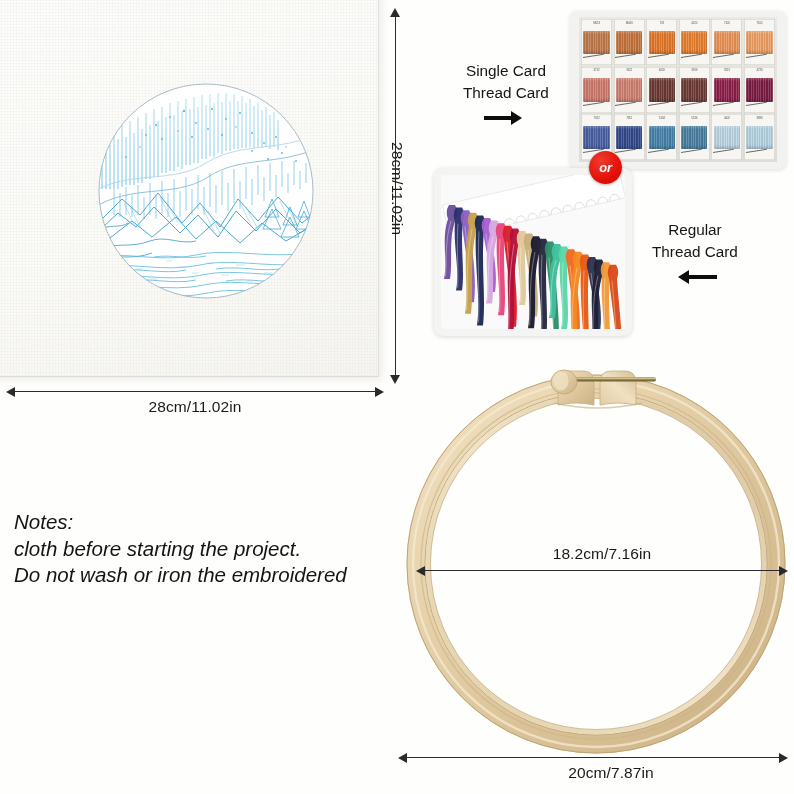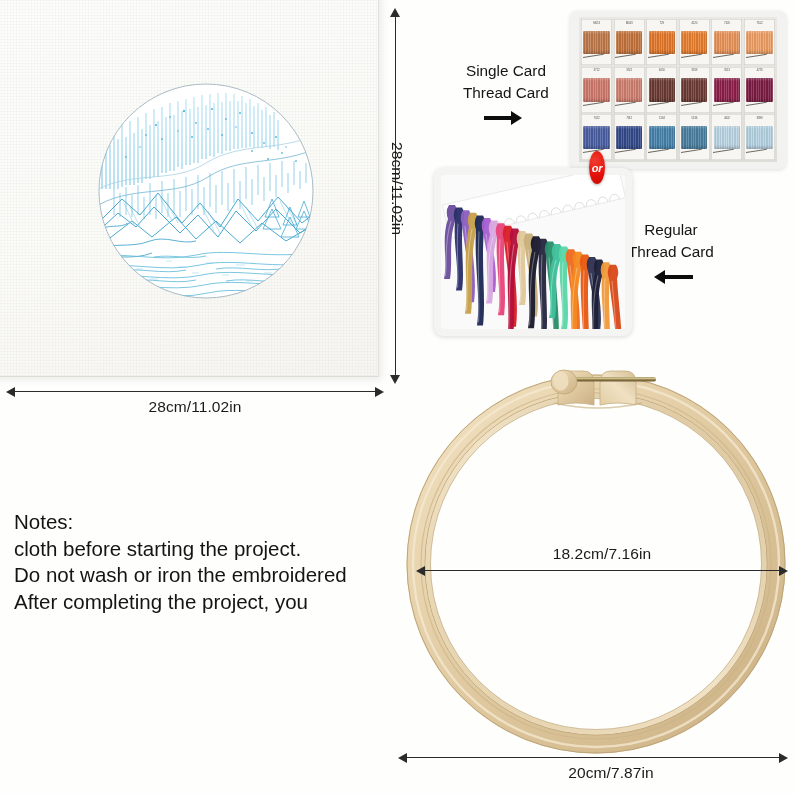--- a/index.html
+++ b/index.html
@@ -131,21 +131,21 @@
   
   .callout {
     position: absolute;
     text-align: center;
     font-size: 15.3px;
     line-height: 1.42;
     color: #151515;
     white-space: nowrap;
   }
   #callout-single { left: 463px; top: 60px; }
-  #callout-regular { left: 628px; top: 219px; }
+  #callout-regular { left: 652px; top: 219px; }
 
   .arrow-glyph {
     display: block;
     margin-top: 7px;
     font-size: 0;
     height: 14px;
     position: relative;
   }
   .arrow-glyph .shaft {
     position: absolute;
@@ -227,26 +227,26 @@
     transform: rotate(-9deg);
     transform-origin: left center;
     opacity: 0.8;
   }
 
   
   #or-badge {
     position: absolute;
     left: 589px;
     top: 151px;
-    width: 16px;
+    width: 33px;
     height: 33px;
     border-radius: 50%;
     background: radial-gradient(circle at 36% 30%, #f03b2e 0%, #e4110a 58%, #c40d06 100%);
     color: #ffffff;
-    font-size: 11px;
+    font-size: 13px;
     font-weight: bold;
     display: flex;
     align-items: center;
     justify-content: center;
     letter-spacing: -0.3px;
     box-shadow: 0 1px 3px rgba(0,0,0,0.3);
     z-index: 6;
     font-style: italic;
   }
 
@@ -303,21 +303,21 @@
   
   #notes {
     position: absolute;
     left: 14px;
     top: 509px;
     width: 392px;
     font-size: 20.5px;
     line-height: 1.30;
     color: #141414;
   }
-  #notes .note-line { display: block; }
+  #notes .note-line { display: block; font-style: italic; }
 </style>
 </head>
 <body>
 
 <div id="page">
 
   <div class="fabric-panel">
     <div class="fabric-texture"></div>
   </div>
 
@@ -704,16 +704,15 @@
       <span class="arrow-l"></span>
       <span class="arrow-r"></span>
     </div>
     <span class="dim-label">20cm/7.87in</span>
   </div>
 
   <div id="notes">
     <span class="note-line">Notes:</span>
     <span class="note-line">cloth before starting the project.</span>
     <span class="note-line">Do not wash or iron the embroidered</span>
-    <span class="note-line">After completing the project, you</span>
   </div>
 
 </div>
 
 </body></html>

